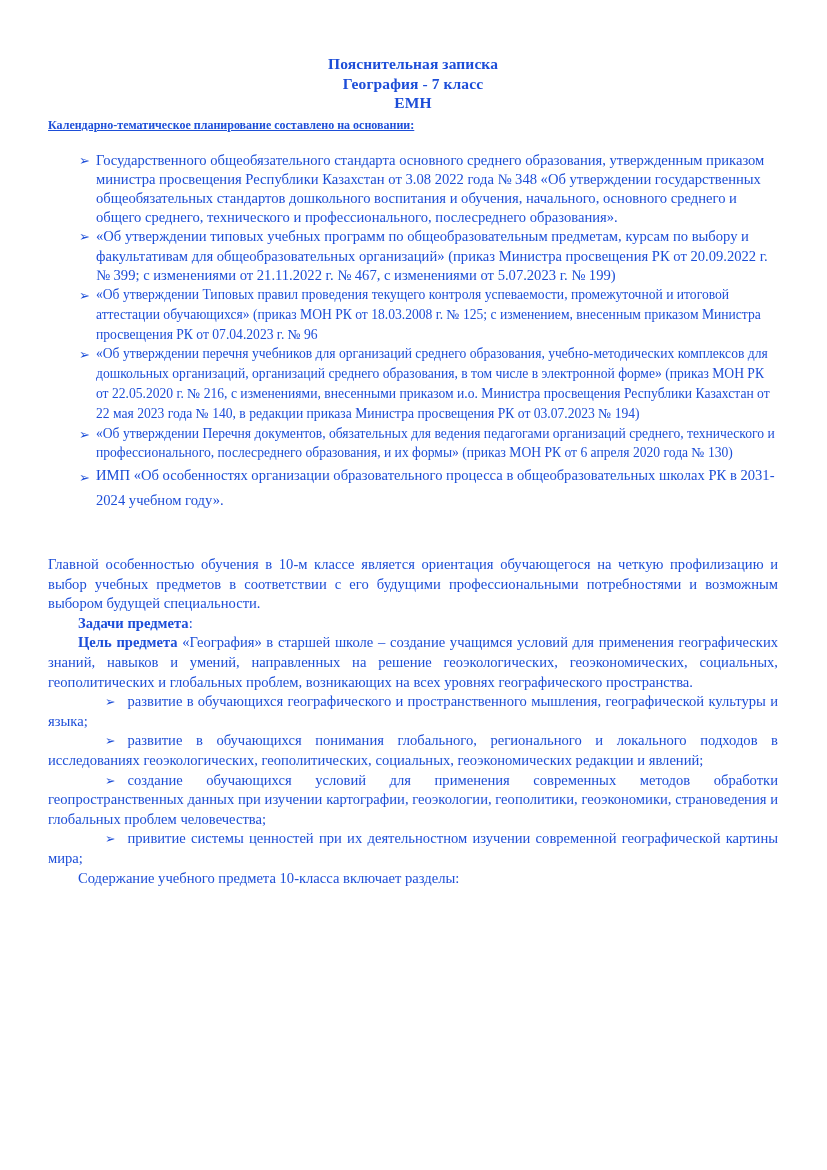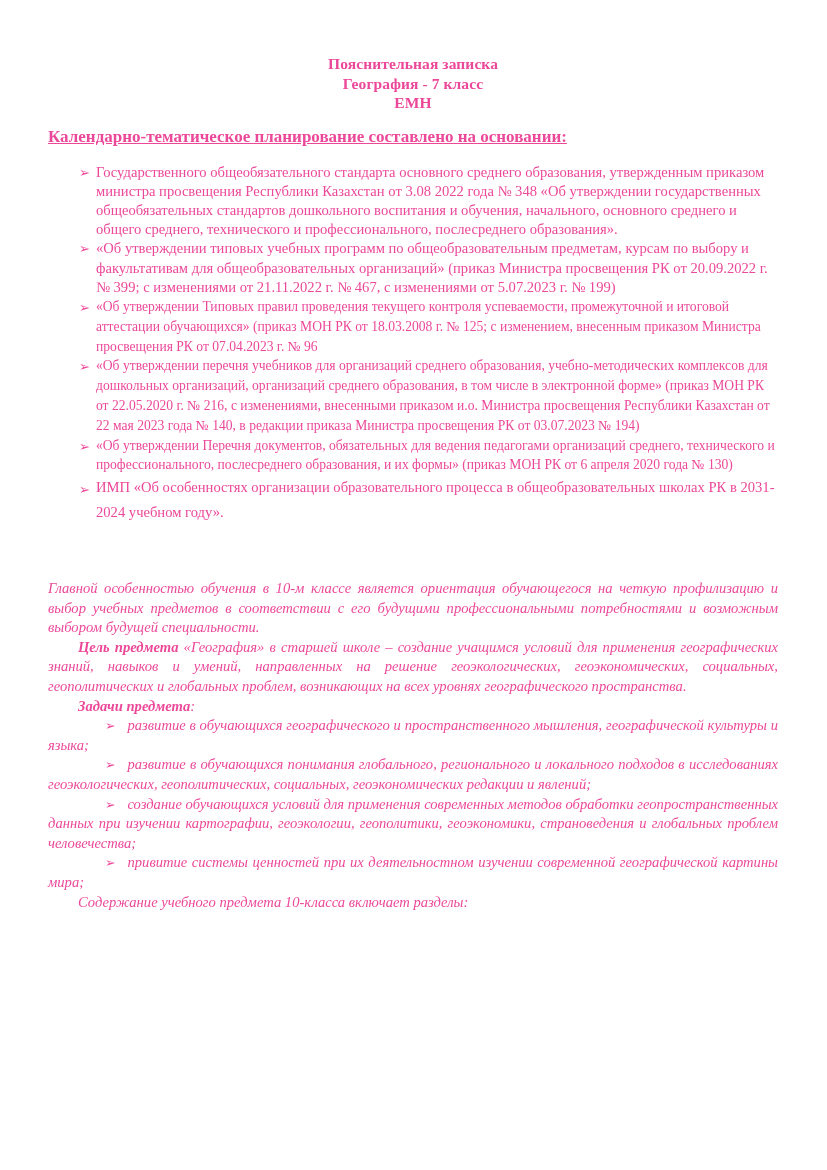--- a/index.html
+++ b/index.html
@@ -8,21 +8,21 @@
     background: #ffffff;
   }
   .page {
     position: relative;
     width: 827px;
     height: 1170px;
     background: #ffffff;
     overflow: hidden;
     box-sizing: border-box;
     padding: 0;
-    color: #ec4899;
+    color: #1d4ed8;
   }
   .content {
     position: absolute;
     left: 48px;
     top: 0;
     width: 730px;
   }
 
   
   .title-block {
@@ -31,25 +31,25 @@
   }
   .title-line {
     font-family: "Liberation Serif", "DejaVu Serif", serif;
     font-size: 15.5px;
     font-weight: bold;
     line-height: 19.5px;
     letter-spacing: 0.1px;
   }
   .heading-underlined {
     font-family: "Liberation Serif", "DejaVu Serif", serif;
-    font-size: 17px;
+    font-size: 12px;
     font-weight: bold;
     text-decoration: underline;
     text-align: left;
-    margin-top: 14px;
+    margin-top: 2px;
     line-height: 20px;
   }
 
   
   .arrow-list {
     margin-top: 16px;
     list-style: none;
     padding: 0;
   }
   .arrow-item {
@@ -81,22 +81,21 @@
   }
   .arrow-item.f-serif .marker { top: 0px; }
   .arrow-item.f-sans .marker { top: 1px; }
   .arrow-item.loose {
     line-height: 25px;
   }
   .arrow-item.loose .marker { top: 2px; }
 
   
   .body-block {
-    margin-top: 54px;
-    font-style: italic;
+    margin-top: 42px;
   }
   p.para {
     font-family: "Liberation Serif", "DejaVu Serif", serif;
     font-size: 14.6px;
     line-height: 19.6px;
     text-align: justify;
     margin: 0;
     text-indent: 0;
   }
   p.para.indent {
@@ -166,23 +165,23 @@
         <span class="marker">➢</span>
         <span class="body">ИМП «Об особенностях организации образовательного процесса в общеобразовательных школах РК в 2031-2024 учебном году».</span>
       </div>
 
     </div>
 
     <div class="body-block">
 
       <p class="para">Главной особенностью обучения в 10-м классе является ориентация обучающегося на четкую профилизацию и выбор учебных предметов в соответствии с его будущими профессиональными потребностями и возможным выбором будущей специальности.</p>
 
+      <p class="para indent"><b>Задачи предмета</b><span>:</span></p>
+
       <p class="para indent"><b>Цель предмета</b><span> «География» в старшей школе – создание учащимся условий для применения географических знаний, навыков и умений, направленных на решение геоэкологических, геоэкономических, социальных, геополитических и глобальных проблем, возникающих на всех уровнях географического пространства.</span></p>
-
-      <p class="para indent"><b>Задачи предмета</b><span>:</span></p>
 
       <p class="sub-arrow"><span class="sub-marker">➢</span><span>развитие в обучающихся географического и пространственного мышления, географической культуры и языка;</span></p>
 
       <p class="sub-arrow"><span class="sub-marker">➢</span><span>развитие в обучающихся понимания глобального, регионального и локального подходов в исследованиях геоэкологических, геополитических, социальных, геоэкономических редакции и явлений;</span></p>
 
       <p class="sub-arrow"><span class="sub-marker">➢</span><span>создание обучающихся условий для применения современных методов обработки геопространственных данных при изучении картографии, геоэкологии, геополитики, геоэкономики, страноведения и глобальных проблем человечества;</span></p>
 
       <p class="sub-arrow"><span class="sub-marker">➢</span><span>привитие системы ценностей при их деятельностном изучении современной географической картины мира;</span></p>
 
 

